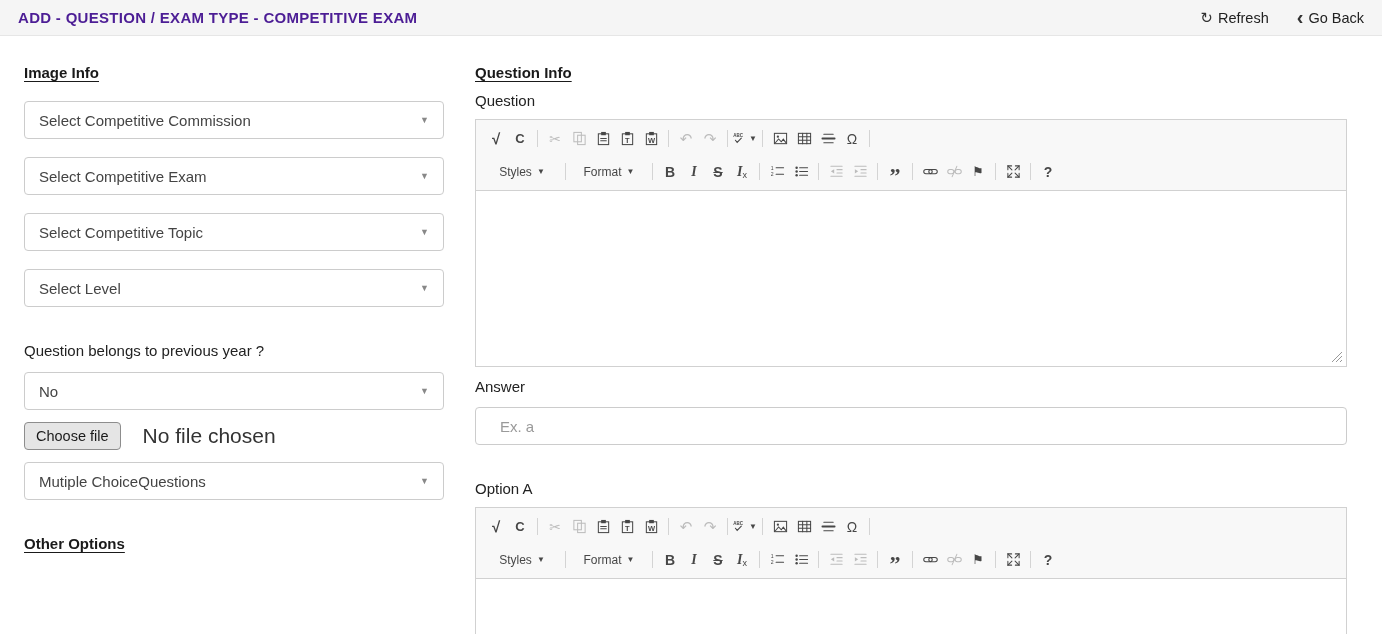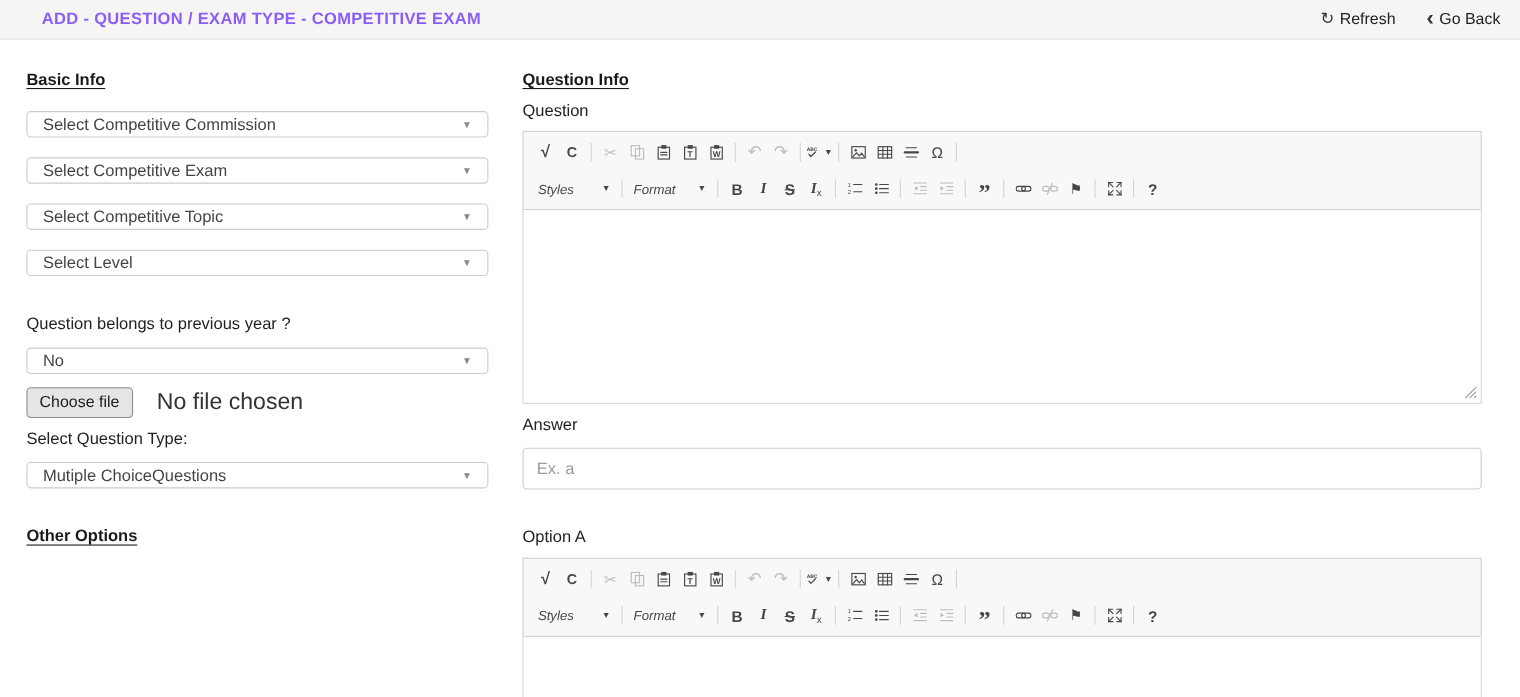--- a/index.html
+++ b/index.html
@@ -8,21 +8,21 @@
     width:1382px; height:634px; overflow:hidden; background:#fff;
     font-family:"Liberation Sans","DejaVu Sans",sans-serif; color:#222;
     position:relative;
   }
   
   .header {
     height:36px; background:#f5f5f5; border-bottom:1px solid #e6e6e6;
     display:flex; align-items:center; padding:0 18px;
   }
   .header-title {
-    flex:1; font-size:15px; font-weight:700; letter-spacing:.3px; color:#8b5cf6;margin-left:20px;
+    flex:1; font-size:15px; font-weight:700; letter-spacing:.3px; color:#4c1d95;
   }
   .header-link {
     display:inline-flex; align-items:center; gap:5px; margin-left:28px;
     font-size:14.5px; color:#222; cursor:pointer; text-decoration:none;
   }
   .h-icon { font-size:15px; line-height:1; color:#333; }
   .h-icon.chev { font-size:20px; font-weight:700; line-height:.8; margin-top:-2px; }
 
   
   .content { display:flex; padding:20px 35px 0 24px; gap:31px; }
@@ -30,54 +30,54 @@
   .right-col { flex:1; min-width:0; }
 
   .section-h {
     margin:8px 0 0; font-size:15px; font-weight:700; color:#1a1a1a;
     text-decoration:underline; text-underline-offset:3px;
   }
   .lbl { font-size:15px; color:#222; }
 
   
   .sel {
-    height:24px; margin-top:18px; background:#fff; border:1px solid #ccc;
+    height:38px; margin-top:18px; background:#fff; border:1px solid #ccc;
     border-radius:4px; display:flex; align-items:center; justify-content:space-between;
     padding:0 14px; font-size:15px; color:#444; cursor:pointer;
   }
   .sel-caret { font-size:9px; color:#888; }
 
   .mt22 { margin-top:35px; } .mt24 { margin-top:11px; }
 
   
   .file-row { display:flex; align-items:center; margin-top:12px; }
   .file-btn {
     font-family:inherit; font-size:14.5px; color:#1a1a1a; background:#e5e5e5;
     border:1px solid #8d8d8d; border-radius:4px; padding:5px 11px; cursor:pointer;
   }
   .file-status { margin-left:22px; font-size:21px; color:#333; }
 
   
   .txt-input {
     width:100%; height:38px; margin-top:12px; border:1px solid #ccc; border-radius:4px;
-    padding:0 12px; font-size:15px; color:#333; font-family:inherit; outline:none;
+    padding:0 24px; font-size:15px; color:#333; font-family:inherit; outline:none;
   }
   .txt-input::placeholder { color:#9a9a9a; }
 
   
   .editor { margin-top:10px; border:1px solid #d1d1d1; background:#f8f8f8; }
   .editor-toolbar { padding:2px 4px; }
   .tb-row { display:flex; align-items:center; height:33px; padding:0 4px; }
   .tb-sep { width:1px; height:17px; background:#d4d4d4; margin:0 5px; flex:none; }
   .tbtn {
     width:24px; height:24px; display:inline-flex; align-items:center; justify-content:center;
     color:#474747; border-radius:2px; cursor:pointer; flex:none; text-decoration:none;
   }
   .tbtn.disabled { color:#bcbcbc; cursor:default; }
-  .tbtn.combo { width:auto; min-width:76px; justify-content:space-between; padding:0 5px;font-style:italic; }
+  .tbtn.combo { width:auto; min-width:76px; justify-content:center; padding:0 5px; }
   .clabel { font-size:12px; color:#474747; }
   .tcaret { font-size:8px; color:#474747; margin-left:5px; }
   .tg { line-height:1; display:inline-block; }
   .tg.b { font-weight:700; font-size:13px; }
   .tg.i { font-family:"Liberation Serif","DejaVu Serif",serif; font-style:italic; font-weight:700; font-size:14px; }
   .tg.q { font-family:"Liberation Serif","DejaVu Serif",serif; font-weight:700; font-size:22px; line-height:6px; margin-top:8px; }
   .editor-content { background:#fff; border-top:1px solid #d1d1d1; position:relative; }
   .ed-tall { height:176px; }
   .ed-short { height:120px; }
   .grip { position:absolute; right:3px; bottom:3px; cursor:nwse-resize; line-height:0; }
@@ -93,21 +93,21 @@
   </a>
   <a class="header-link">
     <span class="h-icon chev">‹</span>
     <span>Go Back</span>
   </a>
 </div>
 
 <div class="content">
 
   <div class="left-col">
-    <div class="section-h">Basic Info</div>
+    <div class="section-h">Image Info</div>
 
     <div class="sel" style="margin-top:20px">
       <span>Select Competitive Commission</span>
       <span class="sel-caret">▼</span>
     </div>
     <div class="sel">
       <span>Select Competitive Exam</span>
       <span class="sel-caret">▼</span>
     </div>
     <div class="sel">
@@ -123,21 +123,20 @@
     <div class="sel" style="margin-top:13px">
       <span>No</span>
       <span class="sel-caret">▼</span>
     </div>
 
     <div class="file-row">
       <button class="file-btn">Choose file</button>
       <span class="file-status">No file chosen</span>
     </div>
 
-    <div class="lbl mt24">Select Question Type:</div>
     <div class="sel" style="margin-top:12px">
       <span>Mutiple ChoiceQuestions</span>
       <span class="sel-caret">▼</span>
     </div>
 
     <div class="section-h mt22">Other Options</div>
   </div>
 
   <div class="right-col">
     <div class="section-h">Question Info</div>

